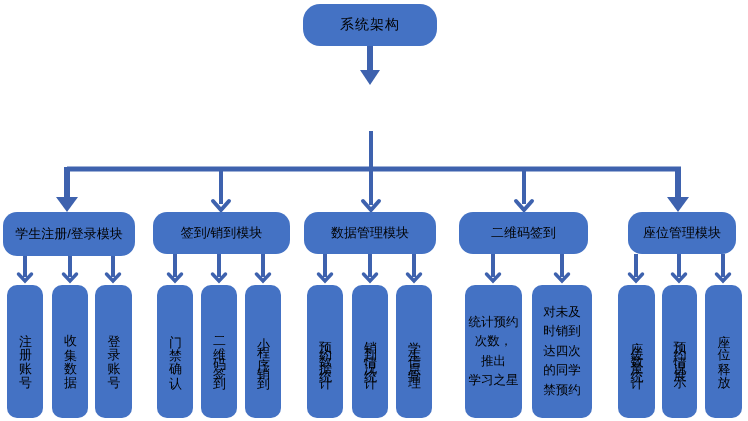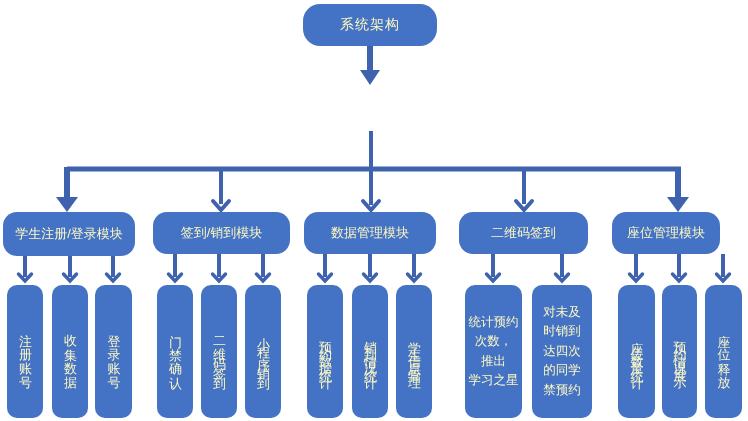--- a/index.html
+++ b/index.html
@@ -28,21 +28,21 @@
   .vhead {
     stroke: #3e62ae;
     stroke-width: 4;
     fill: none;
     stroke-linecap: round;
   }
   .vhead.small { stroke-width: 3.5; }
   .node {
     position: absolute;
     background: #4472c4;
-    color: #fef9c3;
+    color: #000000;
     display: flex;
     align-items: center;
     justify-content: center;
     text-align: center;
     box-sizing: border-box;
   }
   .top-node { border-radius: 17px; font-size: 14px; font-weight: 500; letter-spacing: 1px; }
   .module-node { border-radius: 14px; font-size: 13px; font-weight: 500; }
   .leaf { border-radius: 10px; font-size: 13px; font-weight: 500; }
   .leaf.vertical span {
@@ -168,21 +168,21 @@
   </div>
   <div class="node module-node" style="left:3px;top:212px;width:132px;height:44px">
     <span>学生注册/登录模块</span>
   </div>
   <div class="node module-node" style="left:304px;top:212px;width:132px;height:42px">
     <span>数据管理模块</span>
   </div>
   <div class="node module-node" style="left:459px;top:212px;width:129px;height:42px">
     <span>二维码签到</span>
   </div>
-  <div class="node module-node" style="left:612px;top:212px;width:108px;height:42px">
+  <div class="node module-node" style="left:628px;top:212px;width:108px;height:42px">
     <span>座位管理模块</span>
   </div>
 
   <div class="node leaf vertical sp4" style="left:7px;top:285px;width:36px;height:133px">
     <span>注册账号</span>
   </div>
   <div class="node leaf vertical sp4" style="left:52px;top:285px;width:36px;height:133px">
     <span>收集数据</span>
   </div>
   <div class="node leaf vertical sp4" style="left:95px;top:285px;width:37px;height:133px">

